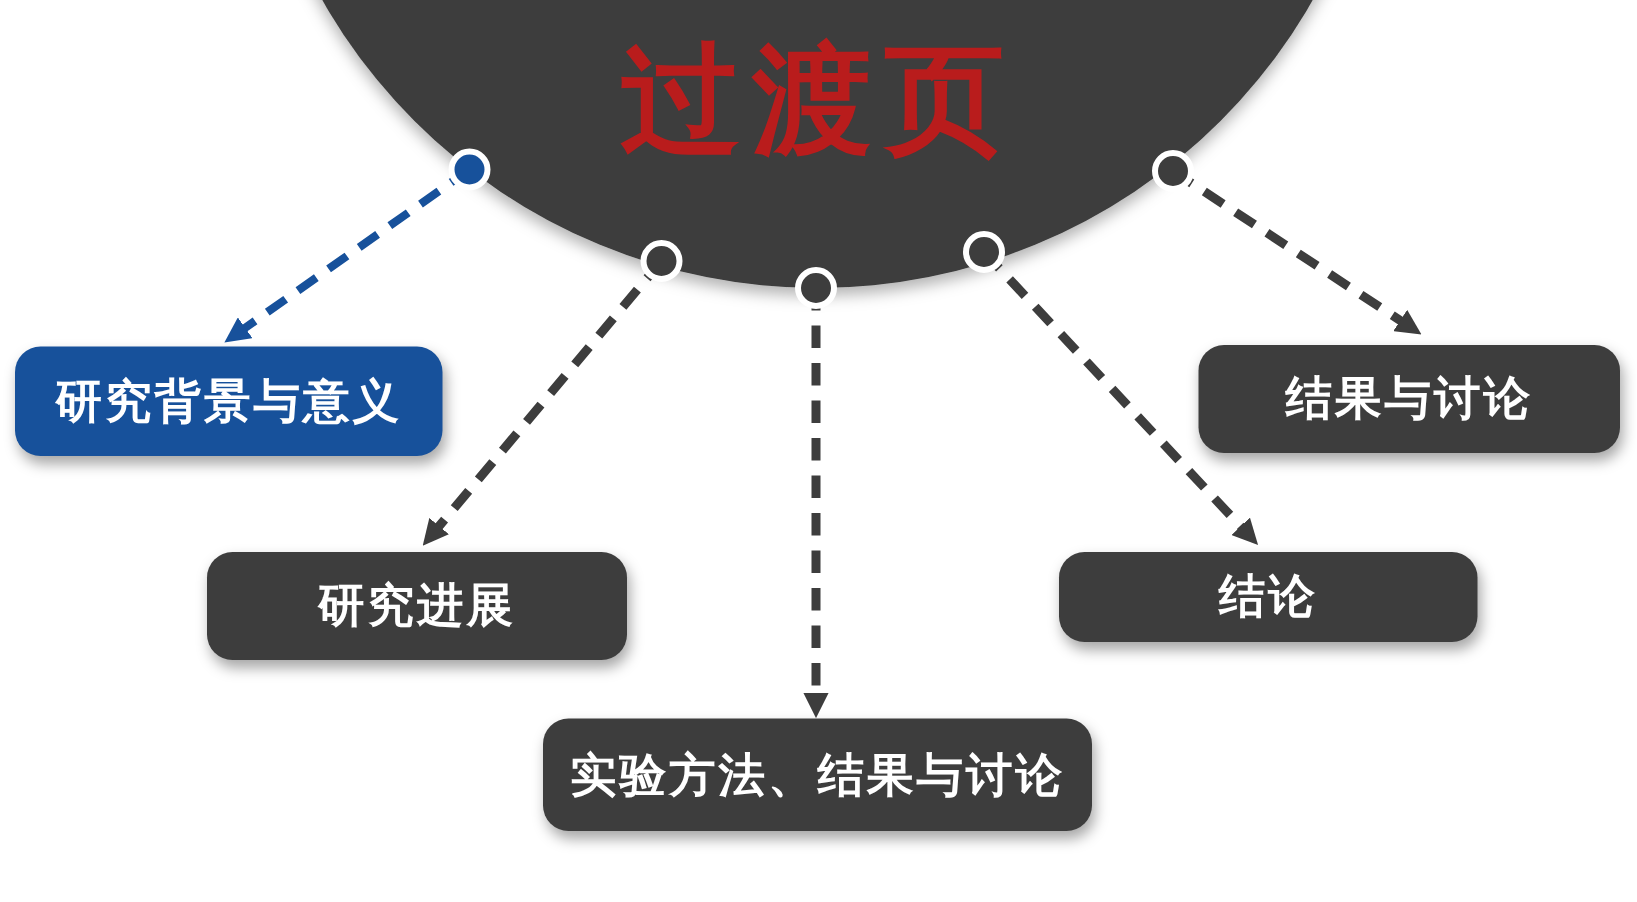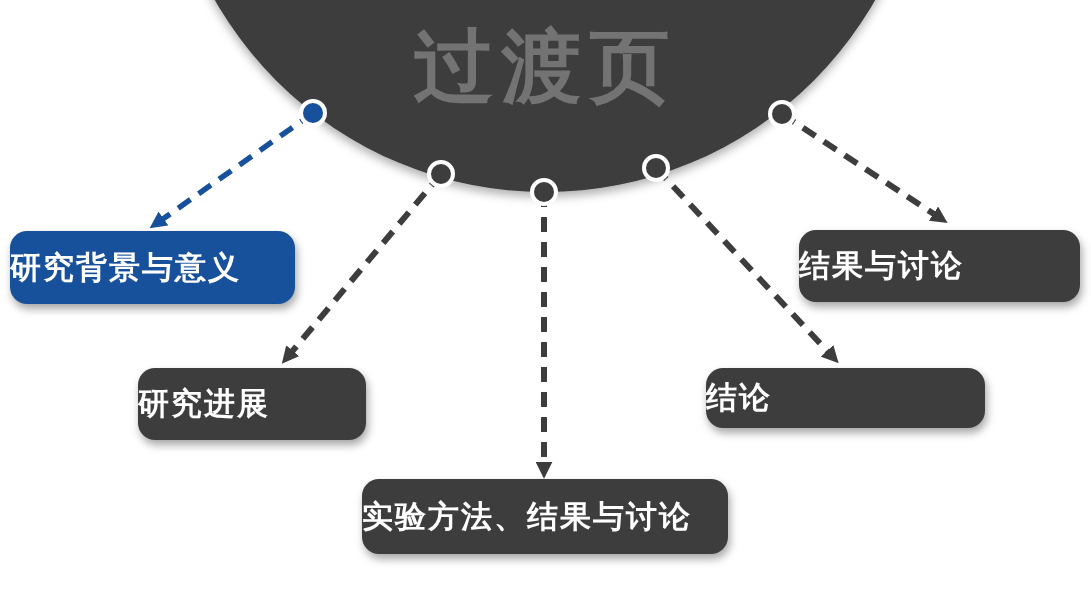--- a/index.html
+++ b/index.html
@@ -16,45 +16,46 @@
     left: 0; top: 0;
     width: 1091px; height: 601px;
     z-index: 1;
   }
   .slide-title {
     position: absolute;
     top: 14px;
     left: 0;
     width: 100%;
     text-align: center;
-    color: #737373;
+    color: #b91c1c;
     font-size: 80px;
     font-weight: 900;
     letter-spacing: 8px;
     z-index: 2;
     user-select: none;
   }
   .node {
     position: absolute;
     z-index: 2;
     display: flex;
     align-items: center;
+    justify-content: center;
     border-radius: 17px;
     color: #ffffff;
     font-weight: bold;
     font-size: 31px;
     letter-spacing: 2px;
     box-shadow: 2px 5px 9px rgba(0,0,0,0.35);
     cursor: pointer;
     white-space: nowrap;
   }
   .node.dark { background: #3d3d3d; }
   .node.blue { background: #17519b; }
   .node-bg   { left: 10px;  top: 231px; width: 285px; height: 73px; }
-  .node-prog { left: 138px; top: 368px; width: 228px; height: 72px; }
+  .node-prog { left: 138px; top: 368px; width: 280px; height: 72px; }
   .node-exp  { left: 362px; top: 479px; width: 366px; height: 75px; }
   .node-conc { left: 706px; top: 368px; width: 279px; height: 60px; }
   .node-sum  { left: 799px; top: 230px; width: 281px; height: 72px; }
 </style>
 </head>
 <body>
 
 <div class="stage">
 
   <svg class="connectors" viewBox="0 0 1091 601">

